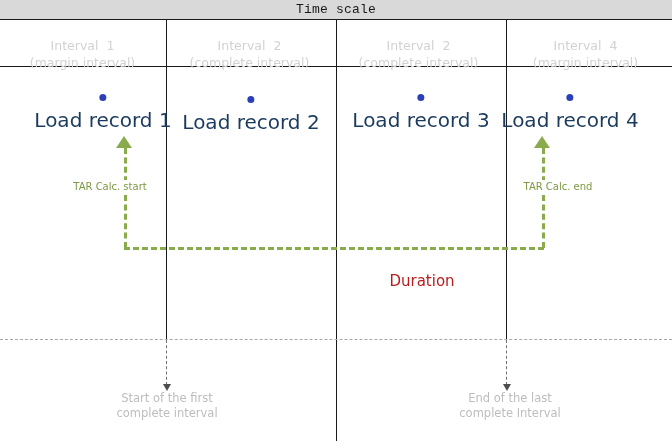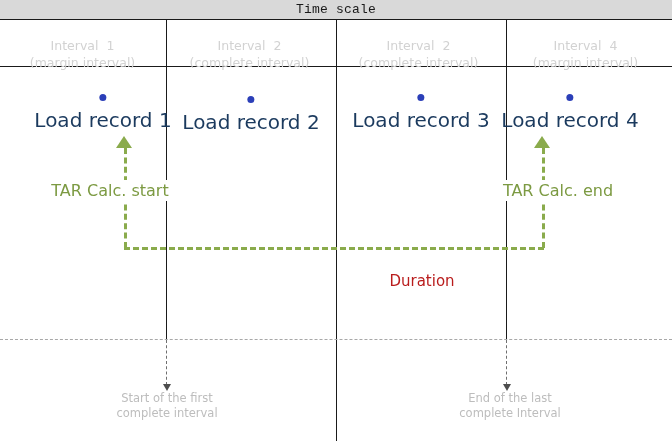--- a/index.html
+++ b/index.html
@@ -112,21 +112,21 @@
     position: absolute;
     width: 0; height: 0;
     transform: translateX(-50%);
     border-left: 8px solid transparent;
     border-right: 8px solid transparent;
     border-bottom: 12px solid #8aab4c;
   }
   .green-label {
     position: absolute;
     transform: translateX(-50%);
-    font-size: 16px;
+    font-size: 10px;
     color: #7c9a42;
     white-space: nowrap;
     background: #ffffff;
     padding: 1px 3px;
   }
   .duration-label {
     position: absolute;
     transform: translateX(-50%);
     font-size: 15px;
     color: #b91c1c;

